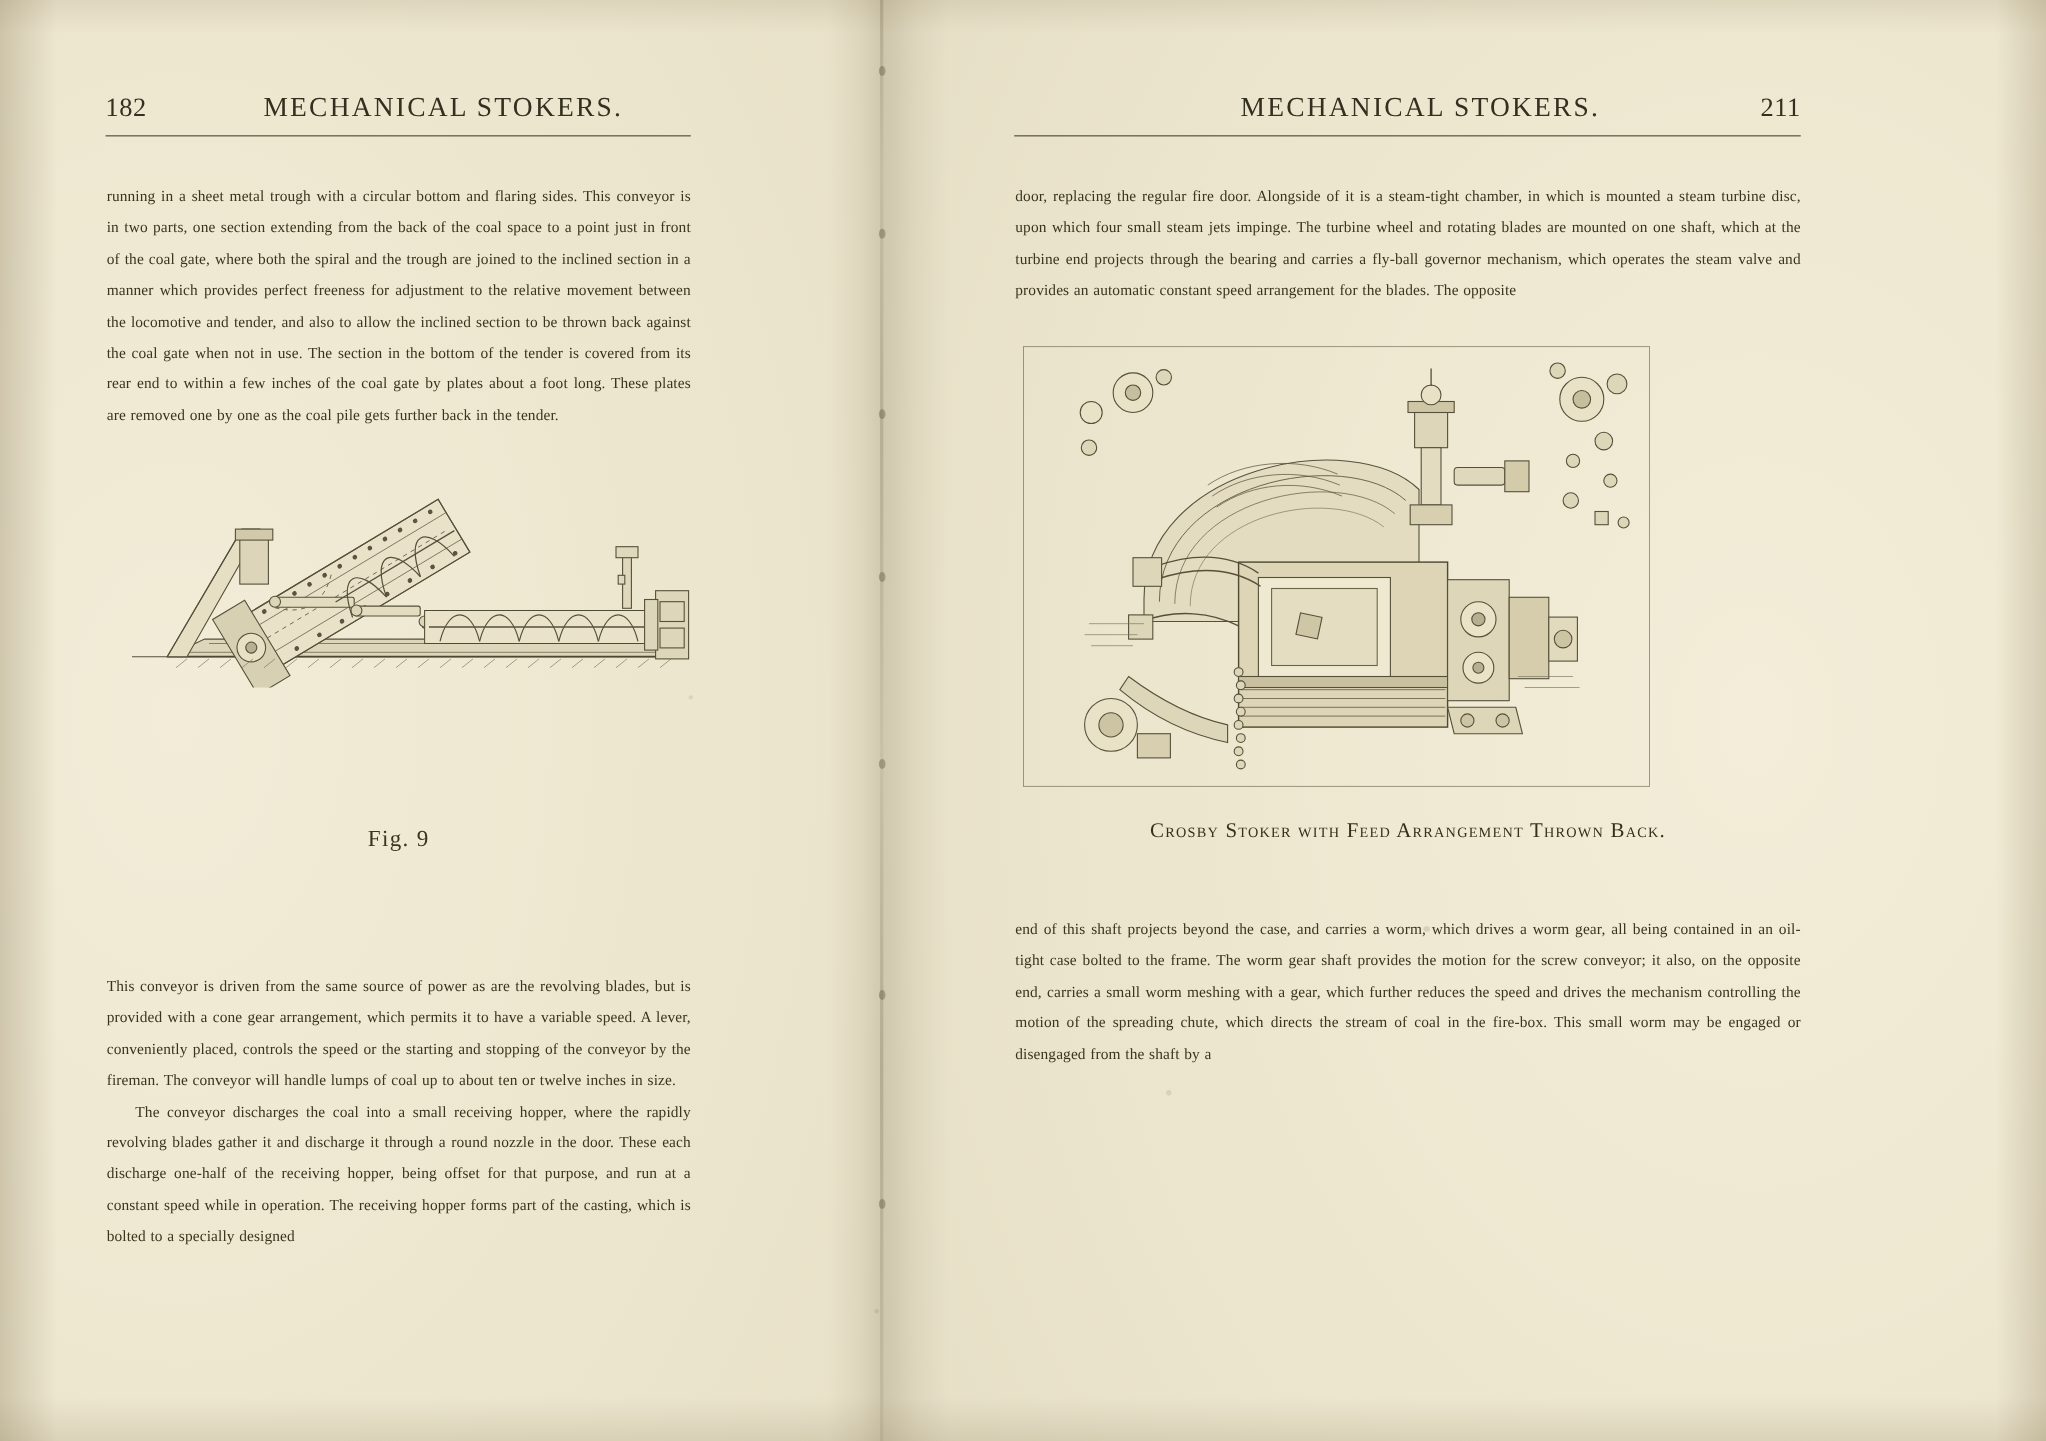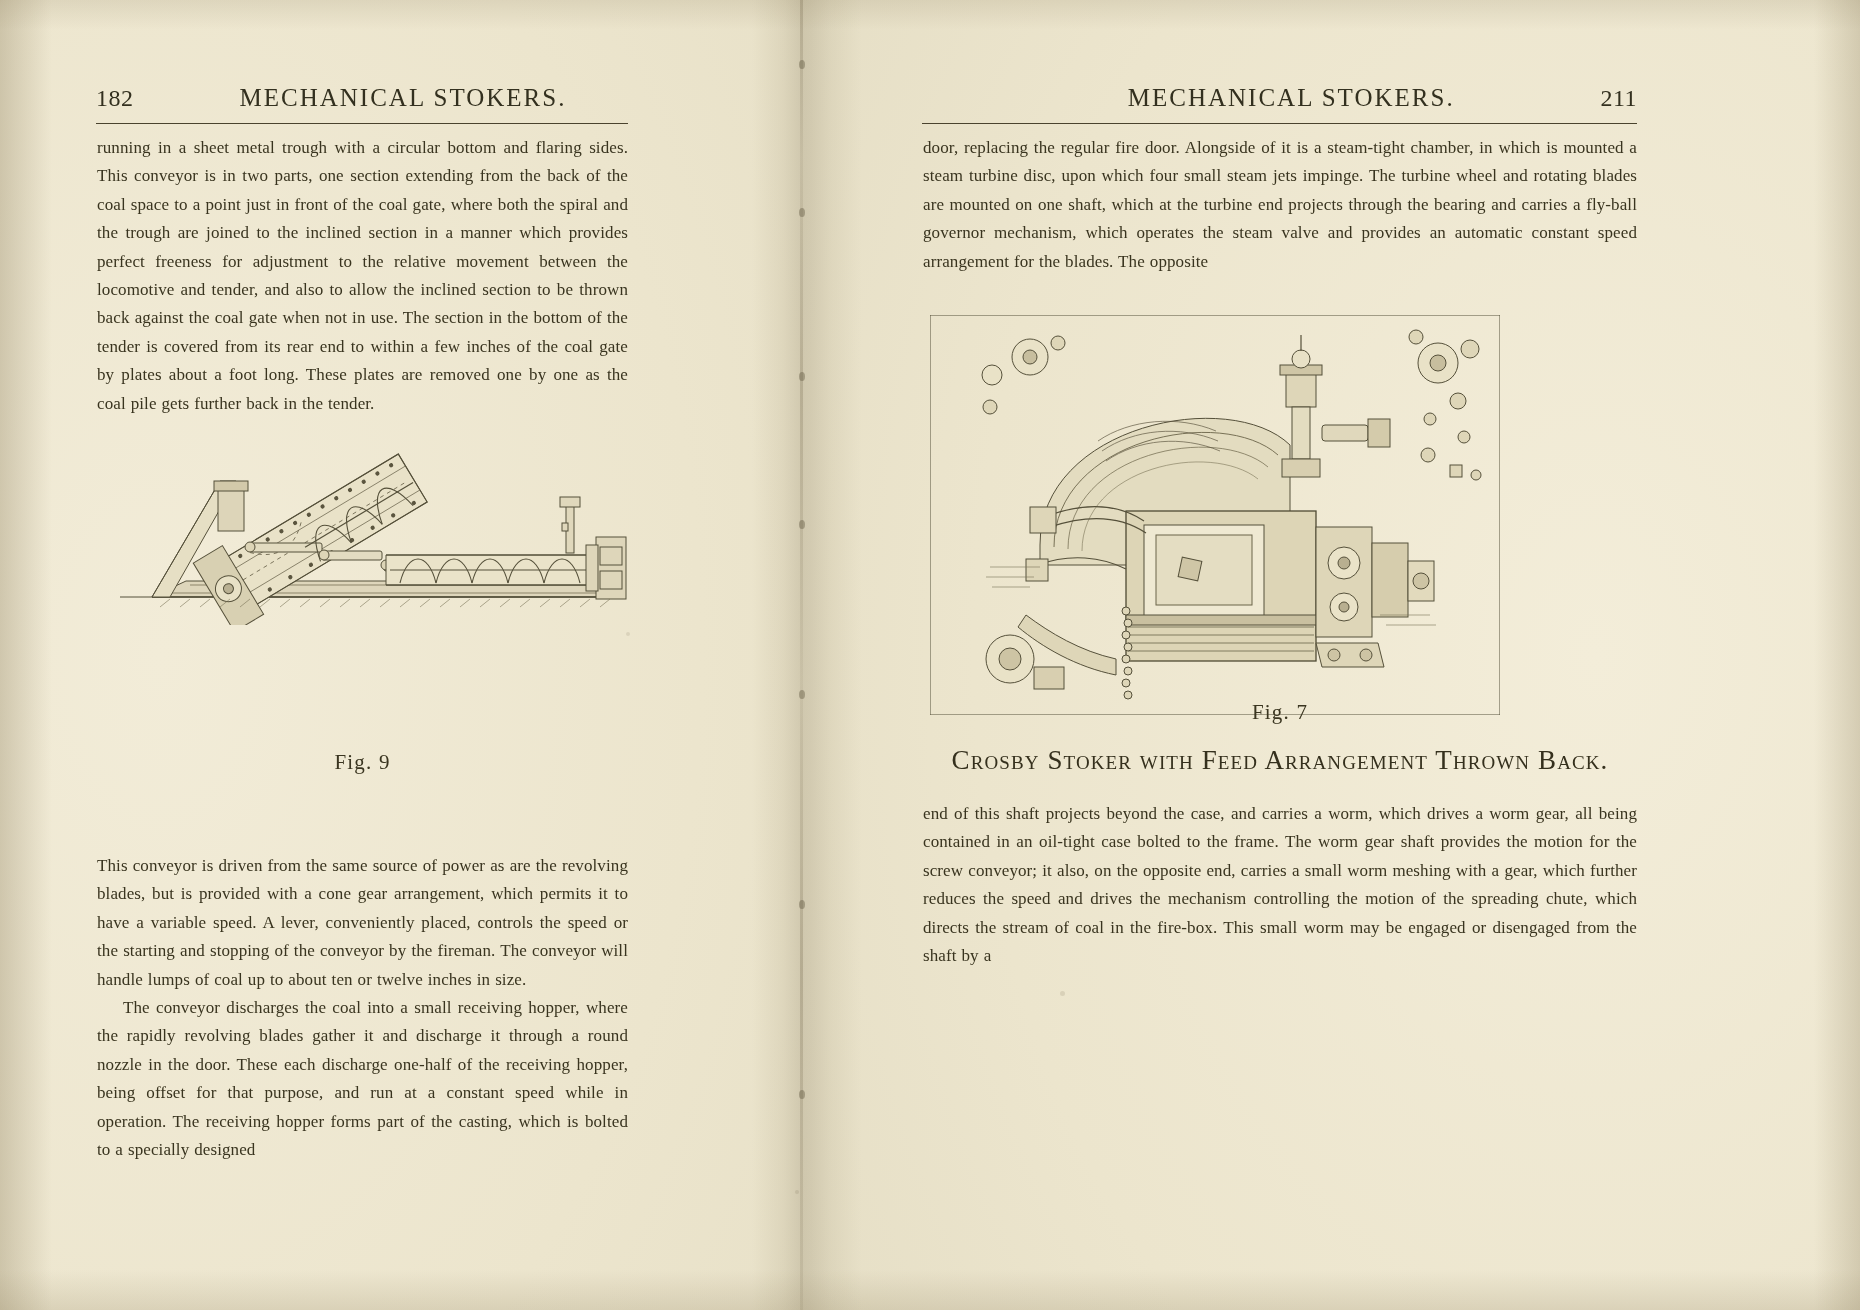--- a/index.html
+++ b/index.html
@@ -58,36 +58,37 @@
     position:absolute;display:flex;align-items:baseline;
     font-size:25px;letter-spacing:1.4px;color:#33301f;
   }
   .rh-title{font-size:25px;letter-spacing:2.0px;}
   .rh-folio{font-size:24px;letter-spacing:0.5px;}
   .rule{position:absolute;height:0;border-top:1.6px solid #4a432e;}
 
   
   .col{
     position:absolute;
-    font-size:17px;
+    font-size:14px;
     line-height:28.4px;
     text-align:justify;
     color:#39341f;
     letter-spacing:0.1px;
     word-spacing:0.6px;
+    margin-top:32px;
   }
   .col p{margin:0;}
   .col p.indent{text-indent:26px;}
 
   
   .fig-num{
     text-align:center;font-size:21px;letter-spacing:1.2px;color:#3a3520;
   }
   .fig-cap{
-    text-align:center;font-size:27px;letter-spacing:1.1px;color:#35301d;
+    text-align:center;font-size:19px;letter-spacing:1.1px;color:#35301d;
     font-variant:small-caps;
   }
 
   
   .engraving{position:absolute;}
   .engraving svg{display:block;}
 
   .spot{position:absolute;border-radius:50%;background:rgba(110,98,70,0.30);}
 </style>
 </head>
@@ -368,21 +369,20 @@
         <g stroke="#7a7357" stroke-width="0.6">
           <path d="M60 252 L110 252"></path>
             <path d="M56 262 L104 262"></path>
           <path d="M62 272 L100 272"></path>
           <path d="M450 300 L500 300"></path>
             <path d="M456 310 L506 310"></path>
         </g>
       </svg>
     </div>
 
-    <div class="fig-num" style="position:absolute;left:123px;top:700px;width:714px;">Fig. 7</div>
     <div class="fig-cap" style="position:absolute;left:123px;top:745px;width:714px;">Crosby Stoker with Feed Arrangement Thrown Back.</div>
 
     <div class="col" style="left:123px;top:800px;width:714px;">
       <p>end of this shaft projects beyond the case, and carries a worm, which drives a worm gear, all being contained in an oil-tight case bolted to the frame.   The worm gear shaft provides the motion for the screw conveyor; it also, on the opposite end, carries a small worm meshing with a gear, which further reduces the speed and drives the mechanism controlling the motion of the spreading chute, which directs the stream of coal in the fire-box.   This small worm may be engaged or disengaged from the shaft by a</p>
     </div>
   </div>
 
   <div id="gutter"></div>
   <div id="binding"></div>
   <div class="stitch" style="top:60px;"></div>

